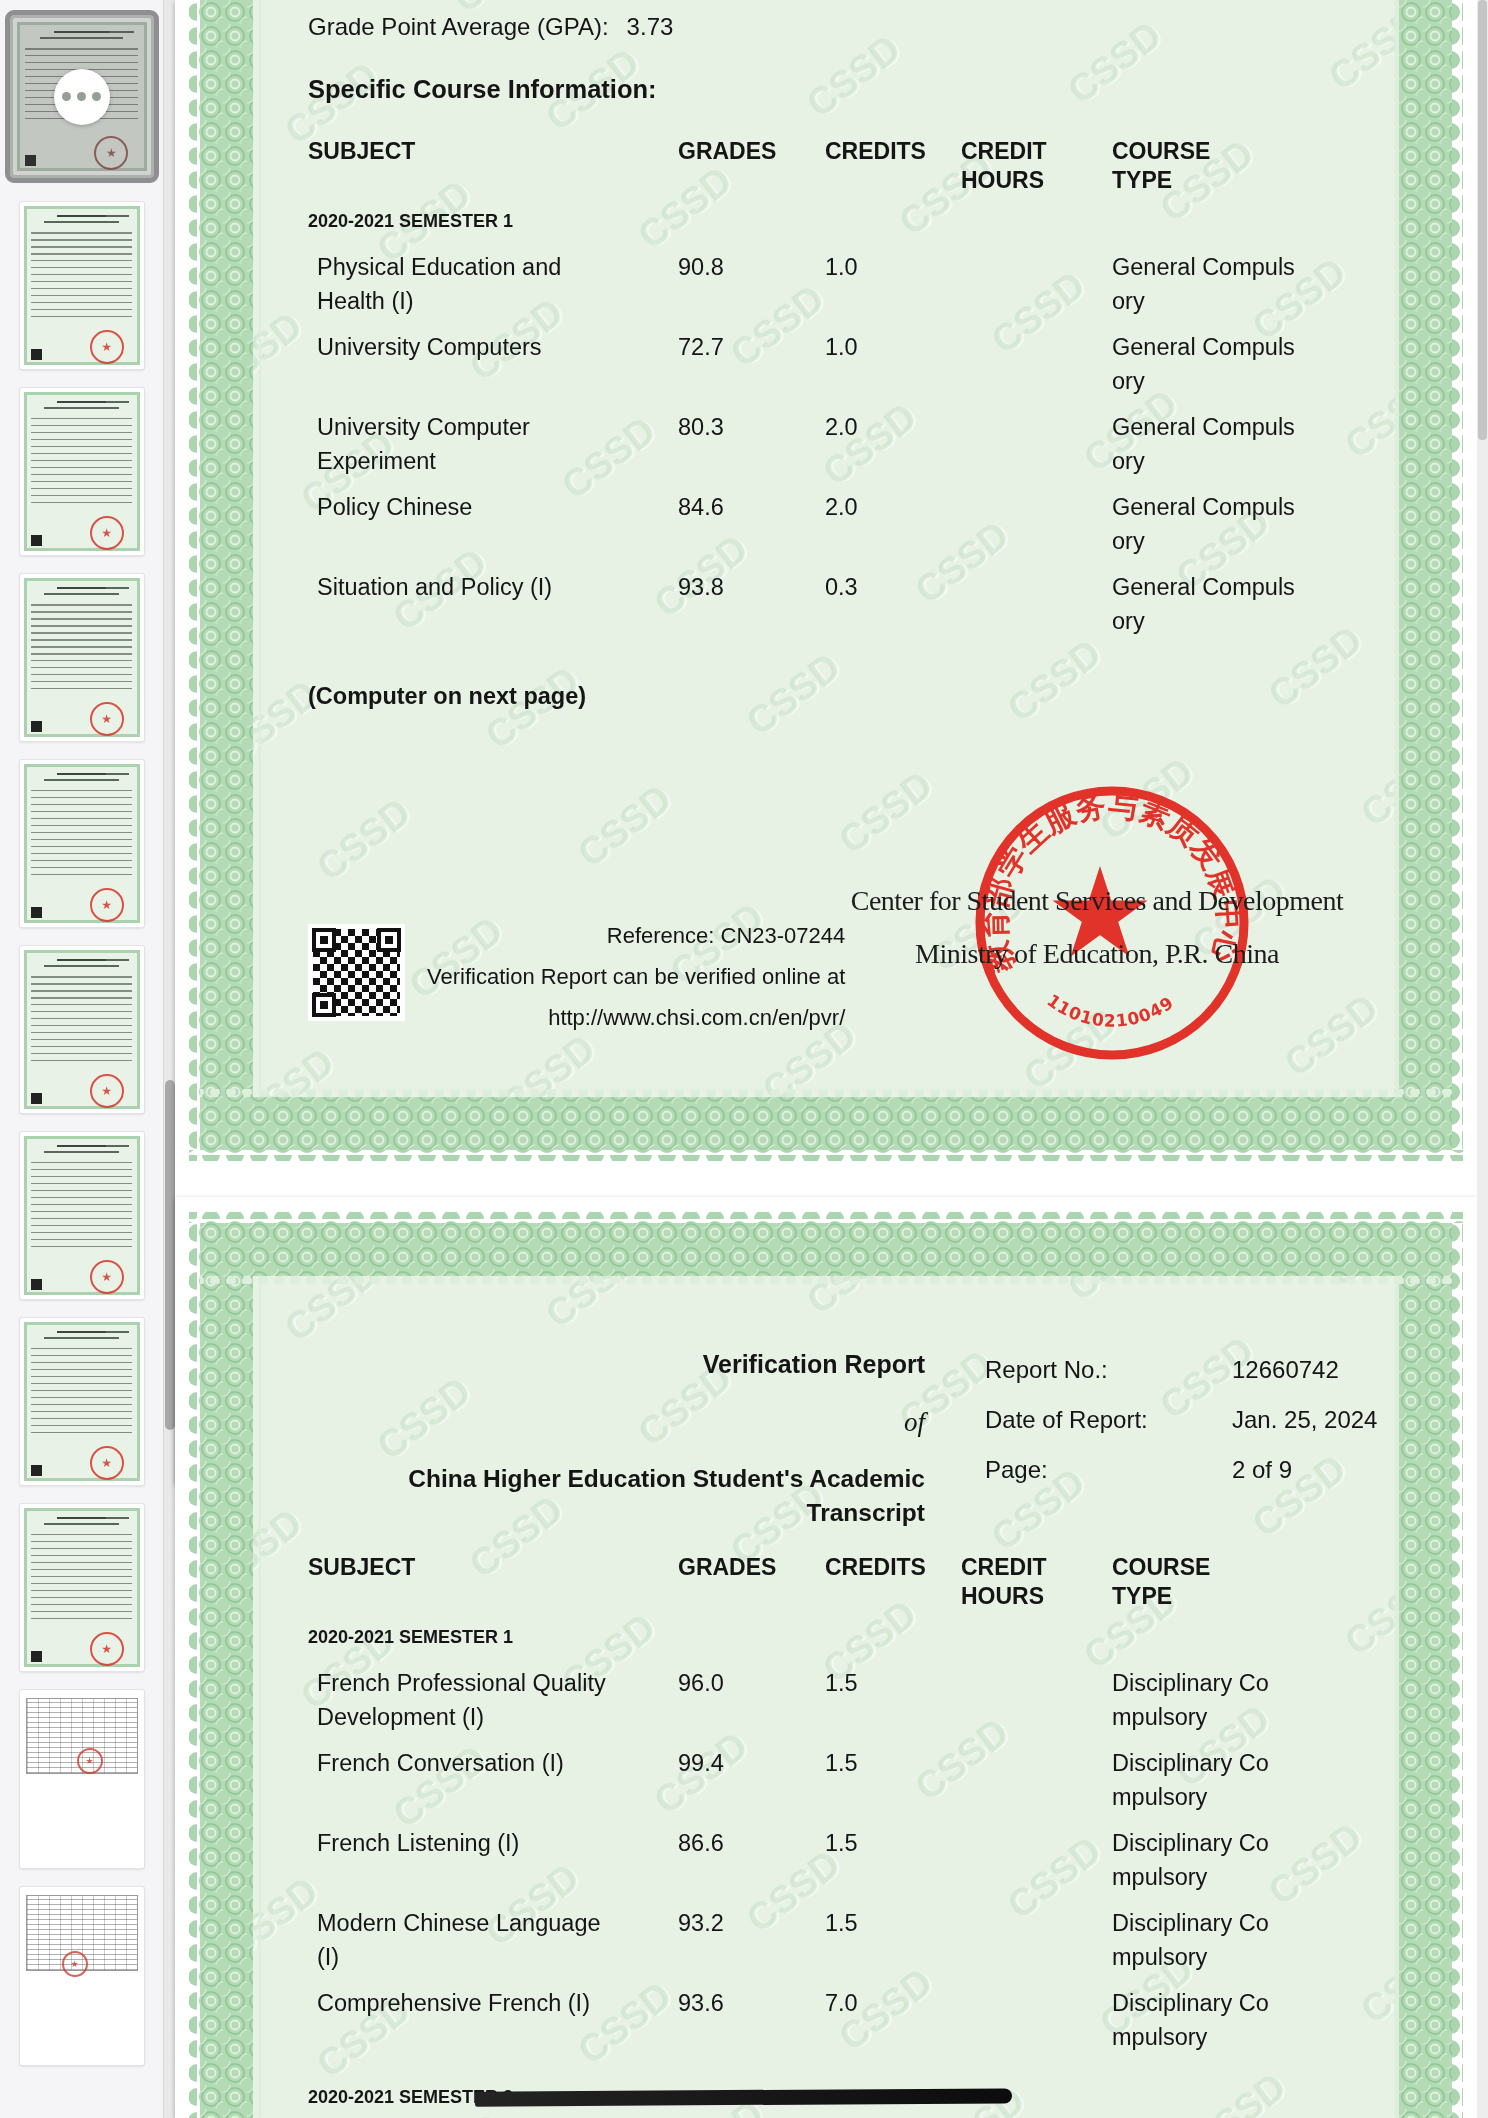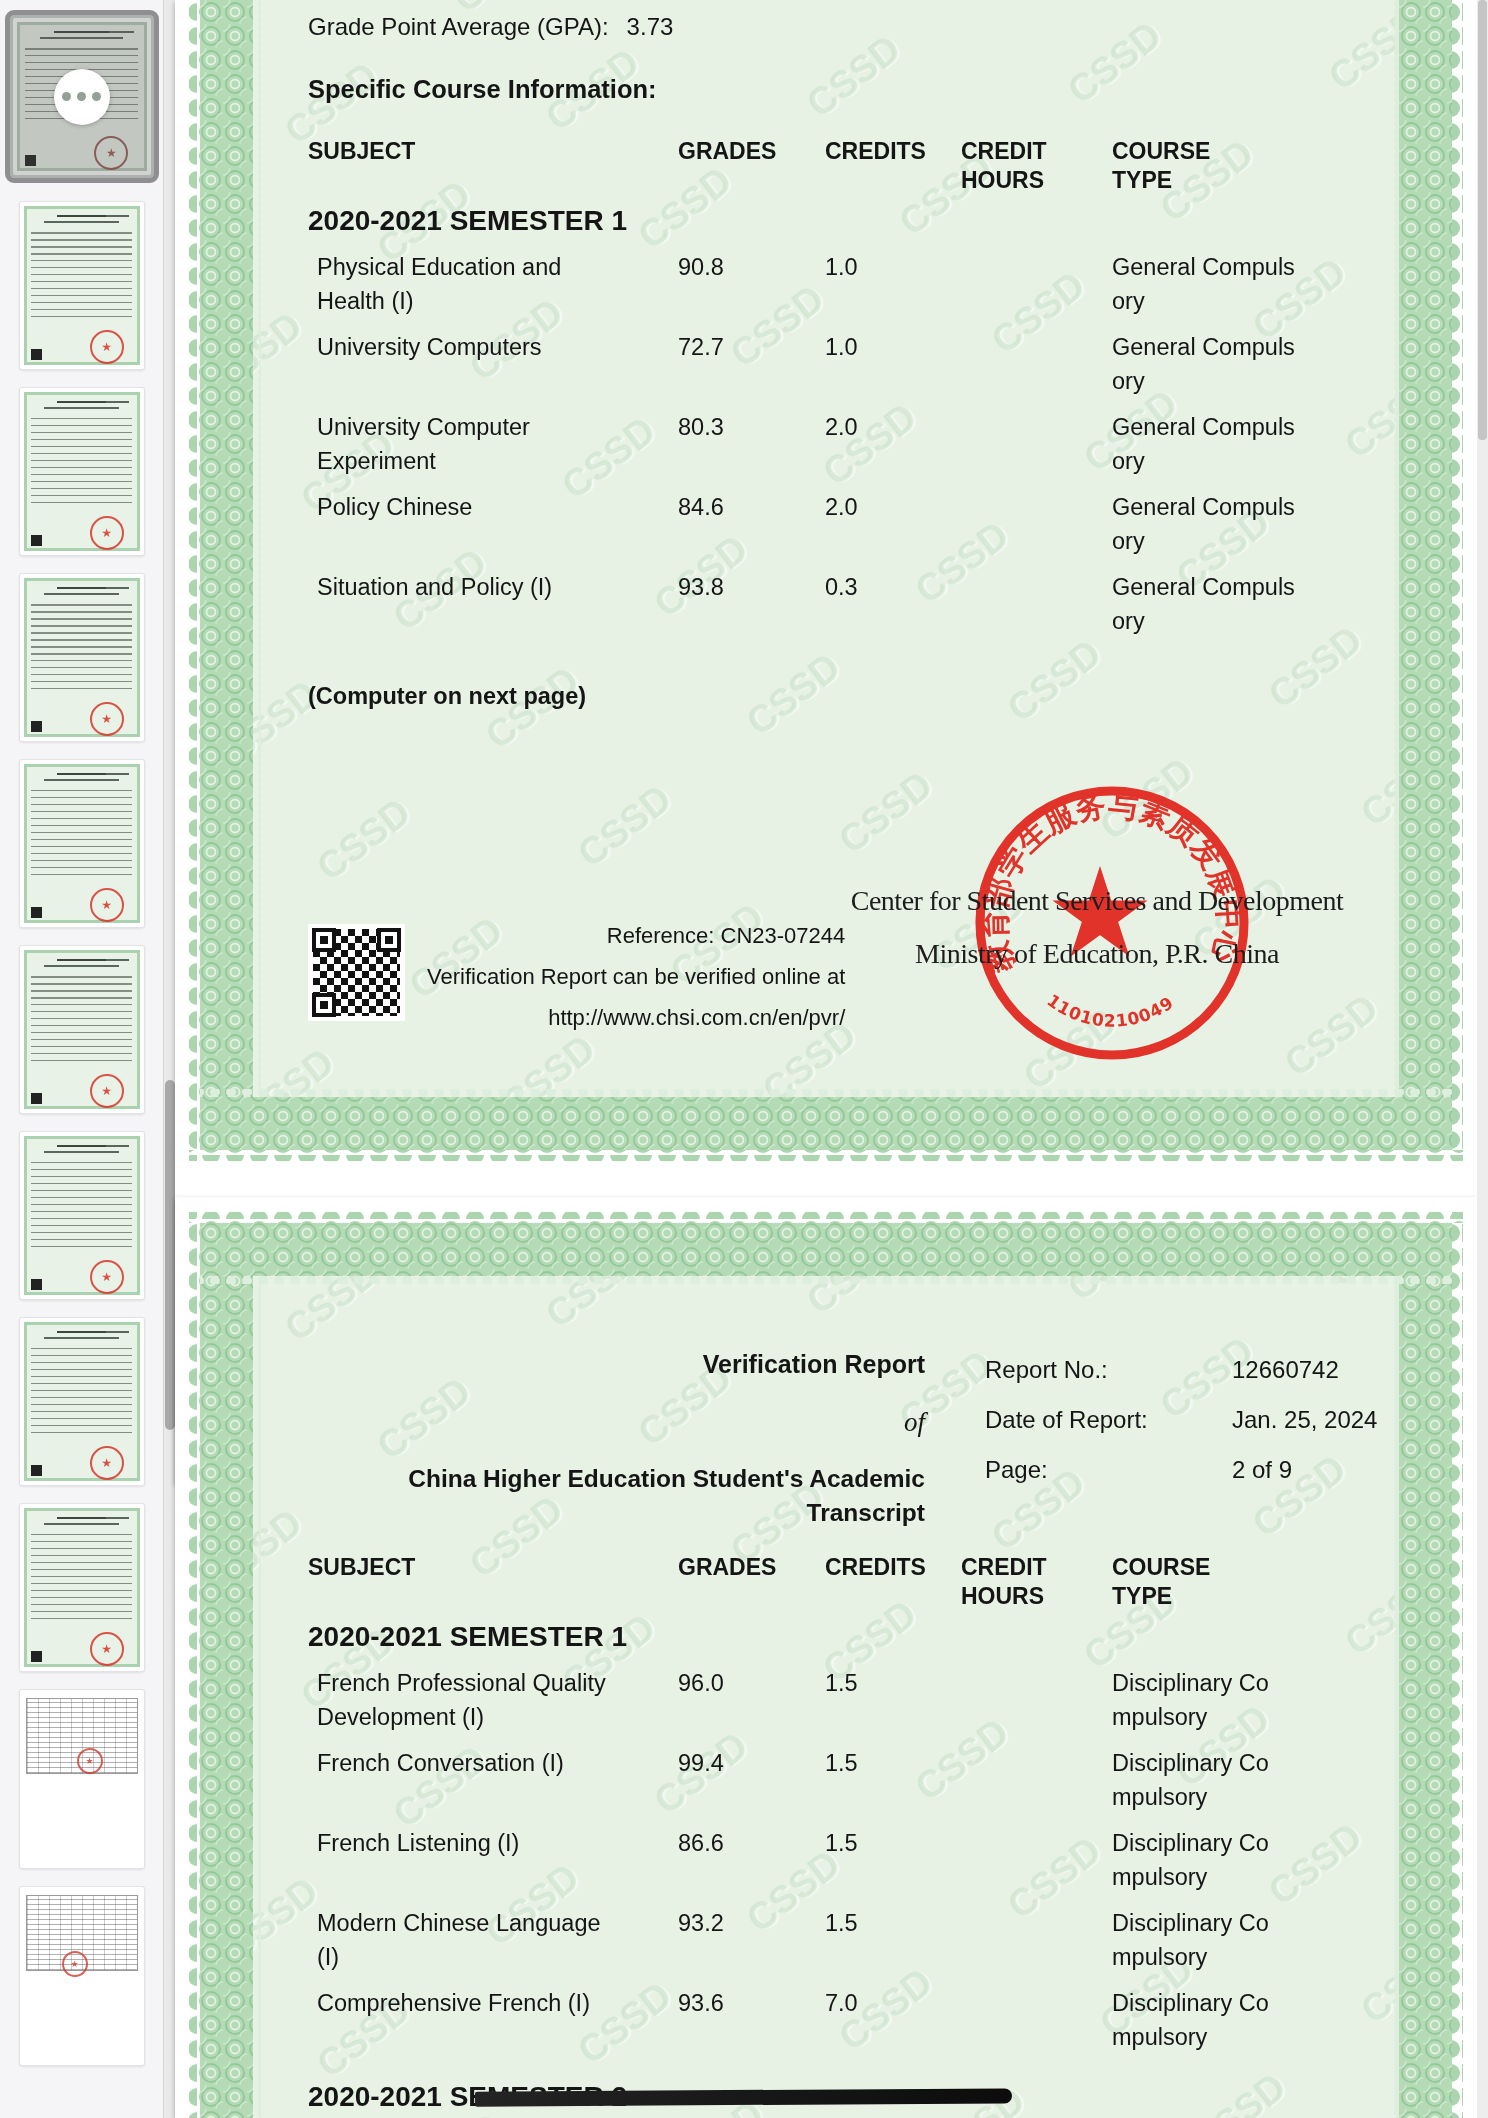--- a/index.html
+++ b/index.html
@@ -56,21 +56,21 @@
   .gpa-val{margin-left:18px;}
   .sec-title{position:absolute;left:133px;top:72px;font-size:25.5px;font-weight:700;line-height:34px;}
   .tableflow{position:absolute;left:133px;right:60px;}
   .tf1{top:137px;}
   .tf2{top:356px;}
   .trow{display:grid;grid-template-columns:370px 147px 136px 151px 1fr;margin-bottom:12px;font-size:23.5px;line-height:34px;}
   .thead{font-weight:700;font-size:23px;line-height:29px;margin-bottom:9px;}
   .hdr-narrow{max-width:112px;}
   .subj{max-width:312px;margin-left:9px;}
   .type span{display:block;}
-  .semrow{font-weight:700;font-size:28px;line-height:34px;margin-bottom:12px;}
+  .semrow{font-weight:700;font-size:18px;line-height:34px;margin-bottom:12px;}
   .sem2{margin-top:26px;position:relative;z-index:1;}
   .continued{font-weight:700;font-size:23.5px;line-height:34px;margin-top:41px;}
   
   .qr{position:absolute;left:133px;top:924px;width:97px;height:97px;background:#fff;padding:5px;box-sizing:border-box;}
   .qr-grid{position:relative;width:100%;height:100%;
     background:repeating-conic-gradient(#111 0 25%,#fff 0 50%);background-size:14px 14px;}
   .fd{position:absolute;width:24px;height:24px;border:4px solid #111;background:#fff;box-sizing:border-box;}
   .fd::after{content:"";position:absolute;left:4px;top:4px;width:8px;height:8px;background:#111;}
   .fd.tl{left:-1px;top:-1px;} .fd.tr{right:-1px;top:-1px;} .fd.bl{left:-1px;bottom:-1px;}
   .reflines{position:absolute;left:252px;top:922px;display:flex;flex-direction:column;gap:13px;font-size:22px;line-height:28px;align-items:flex-end;}

